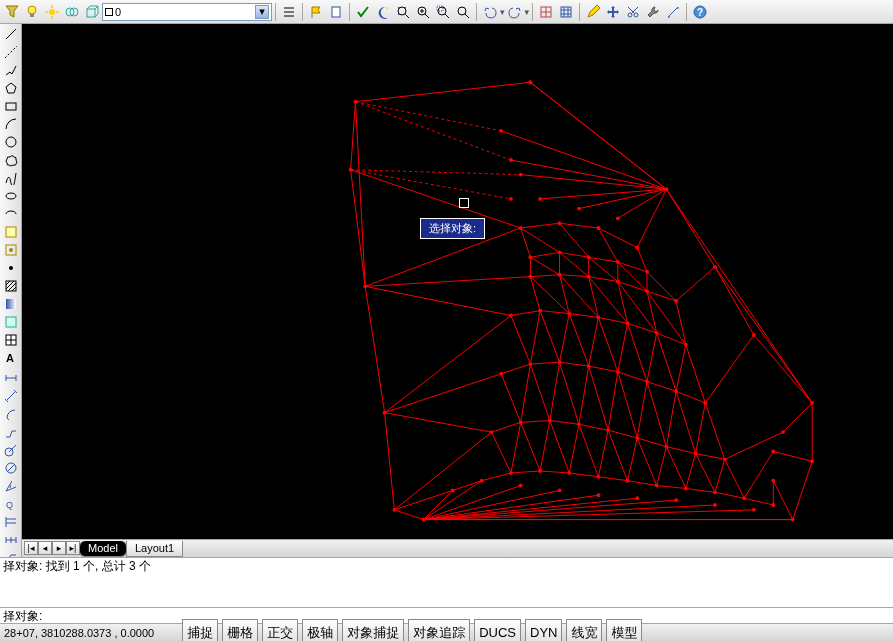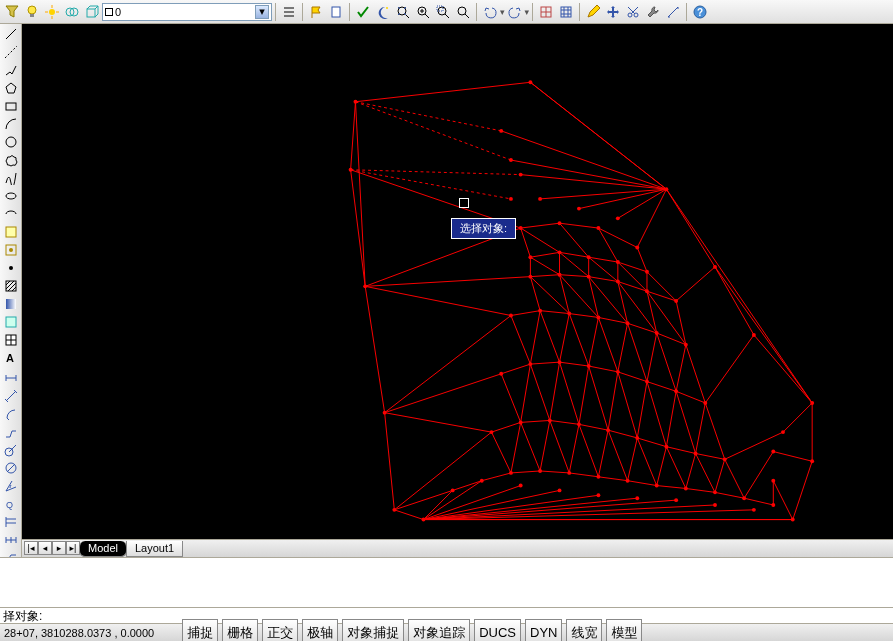--- a/index.html
+++ b/index.html
@@ -91,21 +91,21 @@
       overflow:hidden;
     }
     .cursor-box{
       position:absolute;
       left:437px; top:174px;
       width:10px;height:10px;
       border:1px solid #fff;
     }
     .tooltip{
       position:absolute;
-      left:429px; top:194px;
+      left:398px; top:194px;
       background:#1a2b8c;
       border:1px solid #fff;
       color:#fff;
       font-size:11px;
       padding:2px 8px;
     }
     .tabbar {
       height: 18px;
       background: linear-gradient(#f0f0f0,#d6d6d6);
       border-top:1px solid #aca899;
@@ -695,20 +695,21 @@
           <span>Model</span>
         </span>
       <span class="tab">
           <span>Layout1</span>
         </span>
     </div>
   </div>
 </div>
 
 <div class="command-area">
+  <div>择对象: 找到 1 个, 总计 3 个</div>
 </div>
 <div class="prompt-line">
   <span>择对象:</span>
 </div>
 
 <div class="status-bar">
   <span>28+07, 3810288.0373 , 0.0000</span>
   <span style="flex:0 0 20px"></span>
   <span class="status-btn">
       <span>捕捉</span>

